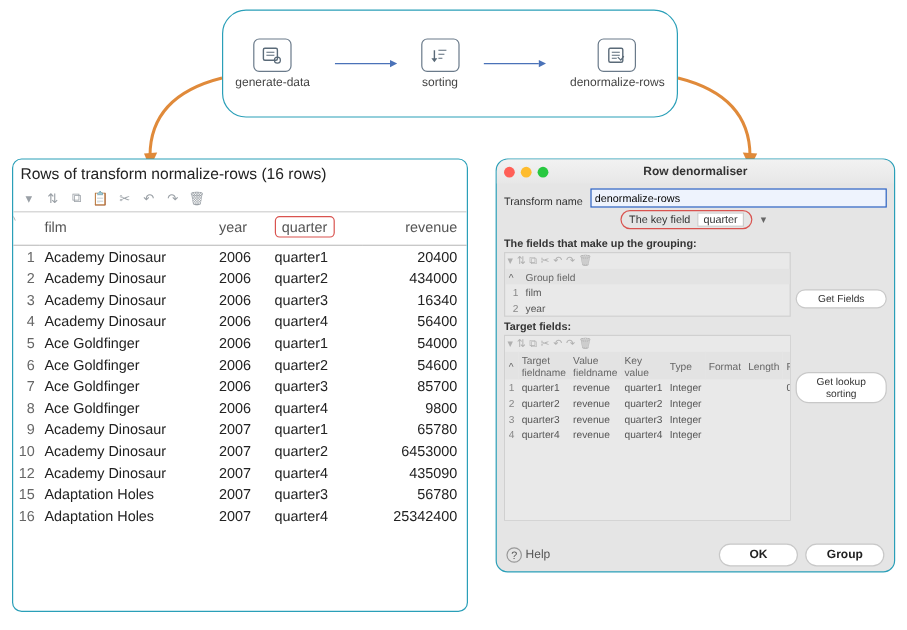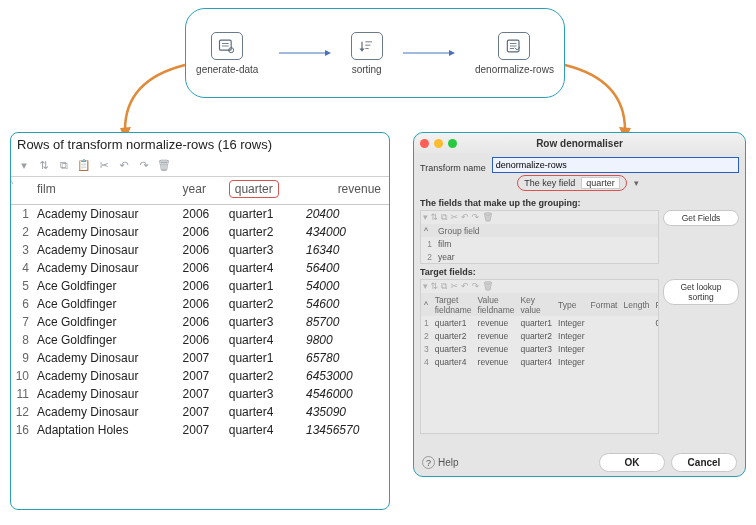--- a/index.html
+++ b/index.html
@@ -70,21 +70,21 @@
     position: relative;
   }
   .rows-table thead th.rn { width: 22px; text-align:right; color:#888;}
   .rows-table thead th.caret::before { content:"^"; color:#aaa; position:absolute; left:-2px; top:2px; font-size:9px;}
   .rows-table thead th.revenue { text-align:right; padding-right: 8px;}
   .rows-table thead th .hl {
     border: 1.3px solid #d9534f; border-radius: 4px; padding: 1px 5px; display:inline-block;
   }
   .rows-table tbody td { padding: 2px 4px; white-space: nowrap; }
   .rows-table tbody td.rn { text-align: right; color:#666; width:22px;}
-  .rows-table tbody td.rev { padding-right: 8px; font-style: italic; }
+  .rows-table tbody td.rev { text-align: right; padding-right: 8px; }
 
   
   .dialog {
     position: absolute;
     right: 10px;
     top: 132px;
     width: 333px;
     height: 345px;
     border: 1.5px solid #2a9fb8;
     border-radius: 10px;
@@ -112,21 +112,21 @@
   .key-row .kval { background:#fff; border:1px solid #ccc; padding:0 4px; font-size:9px;}
   .dropdown-arrow{ width:11px; text-align:center; color:#666;}
   .section-label { font-size:9px; font-weight:600; margin: 3px 0 2px 0;}
   .grid-wrap { display:flex; gap:4px; align-items:flex-start;}
   .grid {
     flex:1; background:#e9e9e9; border:1px solid #d0d0d0;
   }
   .grid th, .grid td { font-size:8.5px; padding: 1.5px 3px; text-align:left; color:#555;}
   .grid th { font-weight:400; color:#666; background:#e3e3e3;}
   .grid td.rn { width:14px; text-align:right; color:#888;}
-  .side-btns { display:flex; flex-direction:column; gap:4px; width:76px;}
+  .side-btns { display:flex; flex-direction:column; gap:4px; width:76px;margin-top:31px;}
   .pill-btn {
     background:#fff; border:1px solid #c8c8c8; border-radius:11px; font-size:8.5px;
     padding:2px 4px; text-align:center;
   }
   .target-grid-wrap { display:flex; gap:4px; align-items:flex-start; flex:1;}
   .target-grid {
     flex:1; height: 155px; background:#e9e9e9; border:1px solid #d0d0d0; overflow:auto;
   }
   .target-grid table{width:100%; border-collapse:collapse;}
   .dlg-footer {
@@ -292,39 +292,39 @@
     <td class="rev">65780</td>
         </tr>
         <tr>
           <td class="rn">10</td>
     <td>Academy Dinosaur</td>
     <td>2007</td>
     <td>quarter2</td>
     <td class="rev">6453000</td>
         </tr>
         <tr>
-          <td class="rn">11</td>
-    <td>Academy Dinosaur</td>
+          <td class="rn">12</td>
+    <td>Academy Dinosaur</td>
+    <td>2007</td>
+    <td>quarter4</td>
+    <td class="rev">435090</td>
+        </tr>
+        <tr>
+          <td class="rn">15</td>
+    <td>Adaptation Holes</td>
     <td>2007</td>
     <td>quarter3</td>
-    <td class="rev">4546000</td>
-        </tr>
-        <tr>
-          <td class="rn">12</td>
-    <td>Academy Dinosaur</td>
-    <td>2007</td>
-    <td>quarter4</td>
-    <td class="rev">435090</td>
+    <td class="rev">56780</td>
         </tr>
         <tr>
           <td class="rn">16</td>
     <td>Adaptation Holes</td>
     <td>2007</td>
     <td>quarter4</td>
-    <td class="rev">13456570</td>
+    <td class="rev">25342400</td>
         </tr>
       </tbody>
   </table>
 </div>
 
 <div class="dialog">
   <div class="titlebar">
     <div class="tl-dot tl-red"></div>
     <div class="tl-dot tl-yel"></div>
     <div class="tl-dot tl-grn"></div>
@@ -453,15 +453,15 @@
       </div>
     </div>
   </div>
   <div class="dlg-footer">
     <div class="help">
       <span class="q">?</span>
       <span>Help</span>
     </div>
     <div class="spacer"></div>
     <div class="pill-btn">OK</div>
-    <div class="pill-btn">Cancel</div>
+    <div class="pill-btn">Group</div>
   </div>
 </div>
 
 </body></html>

